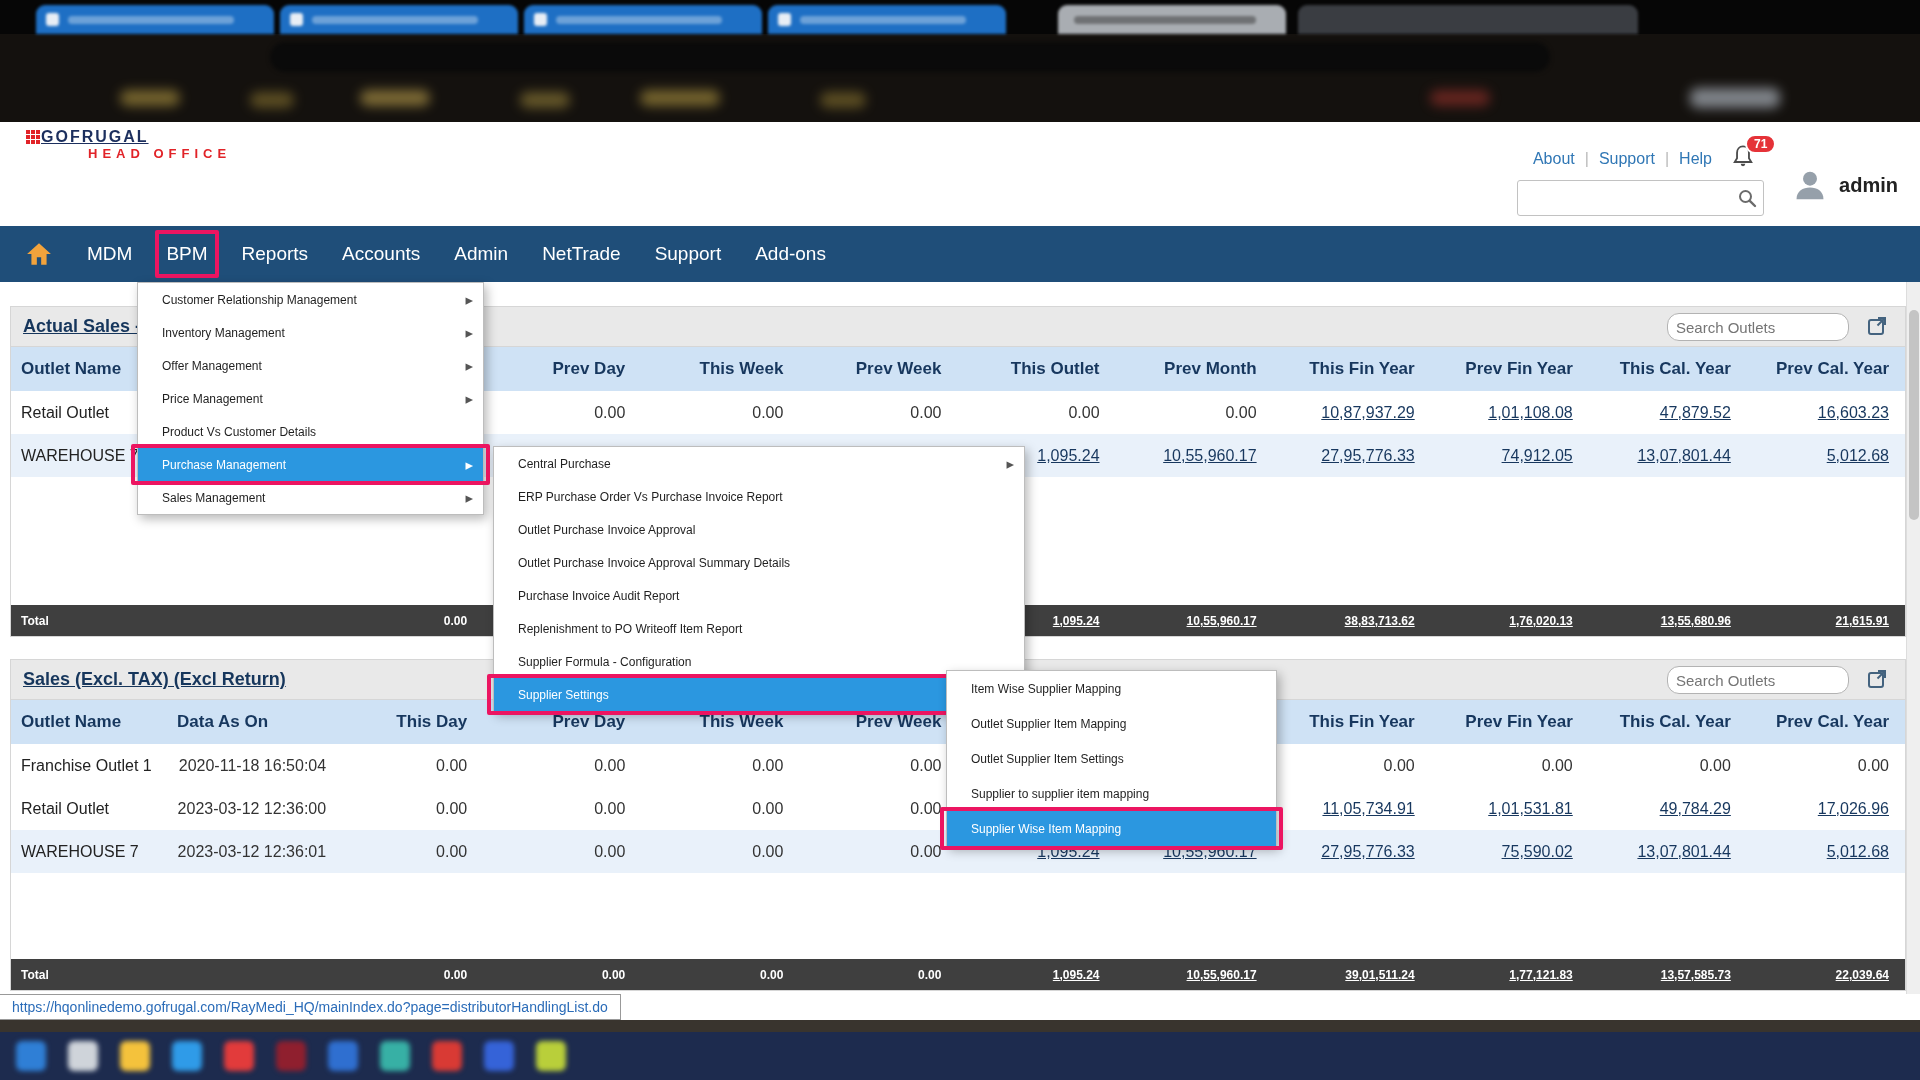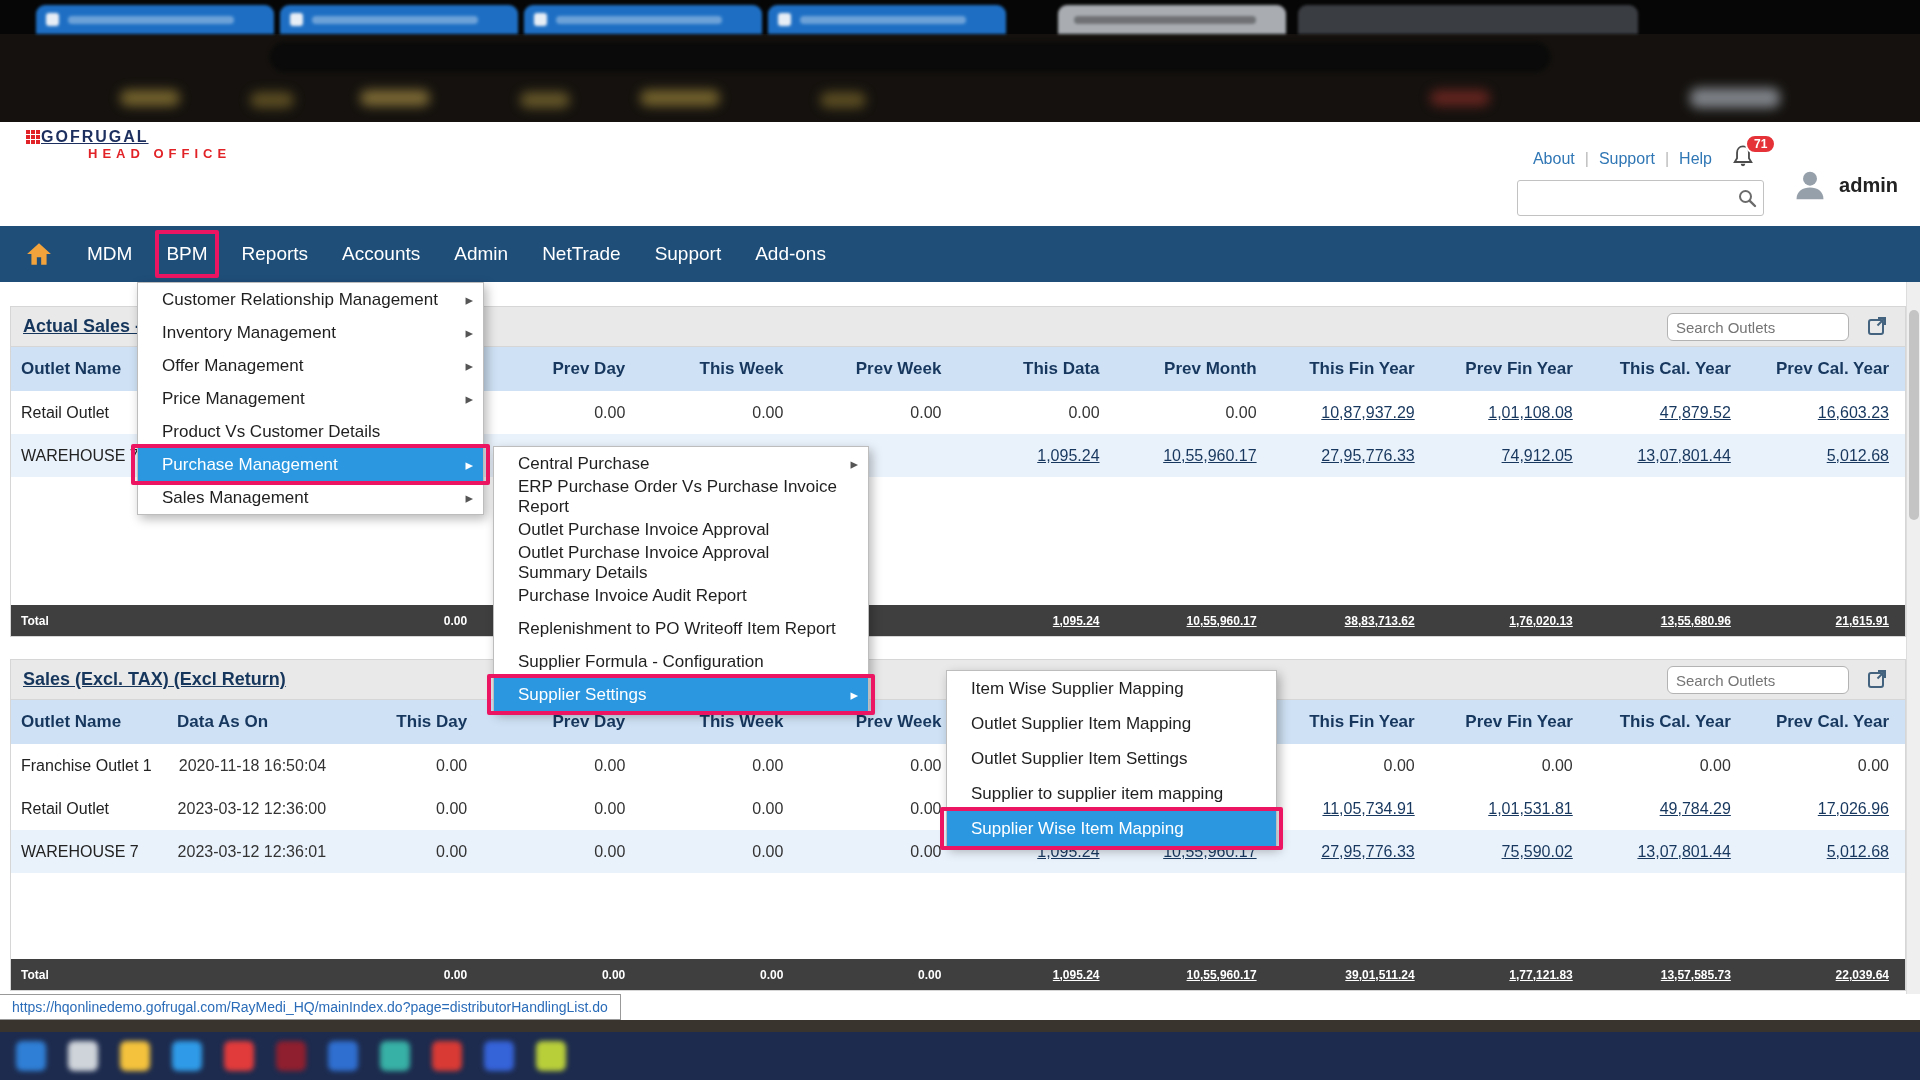--- a/index.html
+++ b/index.html
@@ -47,38 +47,38 @@
   .nav-item { display:flex; align-items:center; padding:0 17px; color:#fff; font-size:19px; position:relative; cursor:pointer; }
   .nav-home { padding:0 18px 0 26px; }
 
   
   .annot { position:absolute; inset:-4px -7px; border:4px solid #ec1561; border-radius:2px; pointer-events:none; z-index:9; }
   .nav-item .annot { inset:4px 6px; }
 
   
   .menu { position:absolute; background:#fff; border:1px solid #bdbdbd; box-shadow:3px 4px 10px rgba(0,0,0,.28); }
   .menu-bpm      { left:137px; top:282px; width:347px; z-index:20; }
-  .menu-purchase { left:493px; top:446px; width:376px; z-index:21; }
+  .menu-purchase { left:493px; top:446px; width:532px; z-index:21; }
   .menu-supplier { left:946px; top:670px; width:331px; z-index:22; }
-  .mi { position:relative; display:flex; align-items:center; padding:0 26px 0 24px; font-size:17px; color:#1f1f1f; cursor:pointer; }
+  .mi { position:relative; display:flex; align-items:center; padding:0 26px 0 24px; font-size:12px; color:#1f1f1f; cursor:pointer; }
   .menu-bpm .mi, .menu-purchase .mi { height:33px; }
   .menu-supplier .mi { height:35px; }
   .arr { position:absolute; right:10px; color:#555; font-size:15px; }
   .arr::before { content:"\25B8"; }
   .mi.active { background:#2b97e0; color:#fff; }
   .mi.active .arr { color:#fff; }
 
   
   .panel { position:absolute; left:10px; width:1896px; border:1px solid #d6d6d6; background:#fff; }
   .panel1 { top:306px; } .panel2 { top:659px; }
   .sec-head { height:40px; background:#e9e9e9; border-bottom:1px solid #d6d6d6; display:flex; align-items:center;
               padding:0 12px; position:relative; }
   .sec-title { font-size:18px; font-weight:bold; color:#16365c; text-decoration:underline; }
   .sec-search { position:absolute; right:56px; top:6px; width:182px; height:28px; border:1px solid #b3b3b3;
-                border-radius:6px; font-size:15px; padding:0 8px; background:#fff; outline:none; }
+                border-radius:12px; font-size:15px; padding:0 8px; background:#fff; outline:none; }
   .popout { position:absolute; right:18px; top:9px; cursor:pointer; }
   table { width:100%; border-collapse:collapse; table-layout:fixed; }
   th { background:#cfe2f5; color:#17375e; font-size:17px; font-weight:bold; height:44px; padding:0 16px 0 10px;
        overflow:hidden; white-space:nowrap; }
   th.num { text-align:right; } th.left { text-align:left; }
   td { font-size:16px; color:#333; height:43px; padding:0 16px 0 10px; overflow:hidden; white-space:nowrap; }
   td.num { text-align:right; }
   td.name { text-align:left; color:#222; }
   td.date { text-align:right; color:#333; }
   tr.alt td { background:#e9f1fa; }
@@ -241,21 +241,21 @@
           <col style="width:158px">
         </colgroup>
       <thead>
           <tr>
         <th class="left">Outlet Name</th>
         <th class="left"></th>
         <th class="num"></th>
         <th class="num">Prev Day</th>
         <th class="num">This Week</th>
         <th class="num">Prev Week</th>
-        <th class="num">This Data</th>
+        <th class="num">This Outlet</th>
         <th class="num">Prev Month</th>
         <th class="num">This Fin Year</th>
         <th class="num">Prev Fin Year</th>
         <th class="num">This Cal. Year</th>
         <th class="num">Prev Cal. Year</th>
       </tr>
         </thead>
       <tbody>
         <tr>
           <td class="name">Retail Outlet</td>

